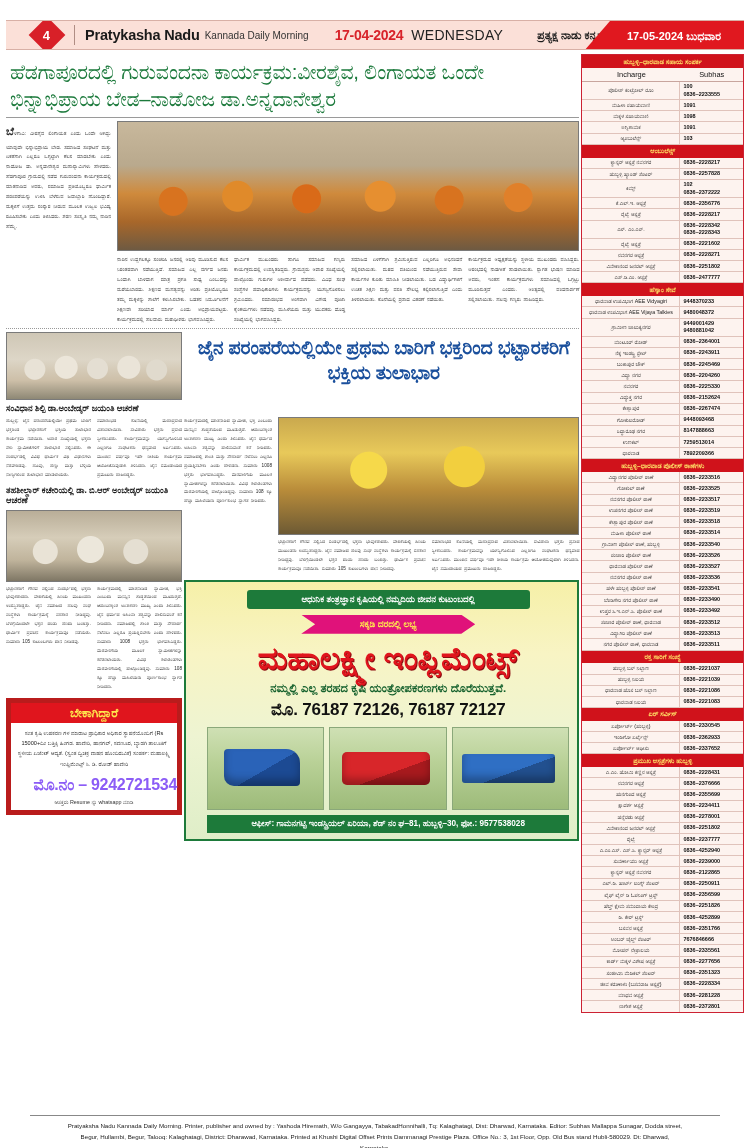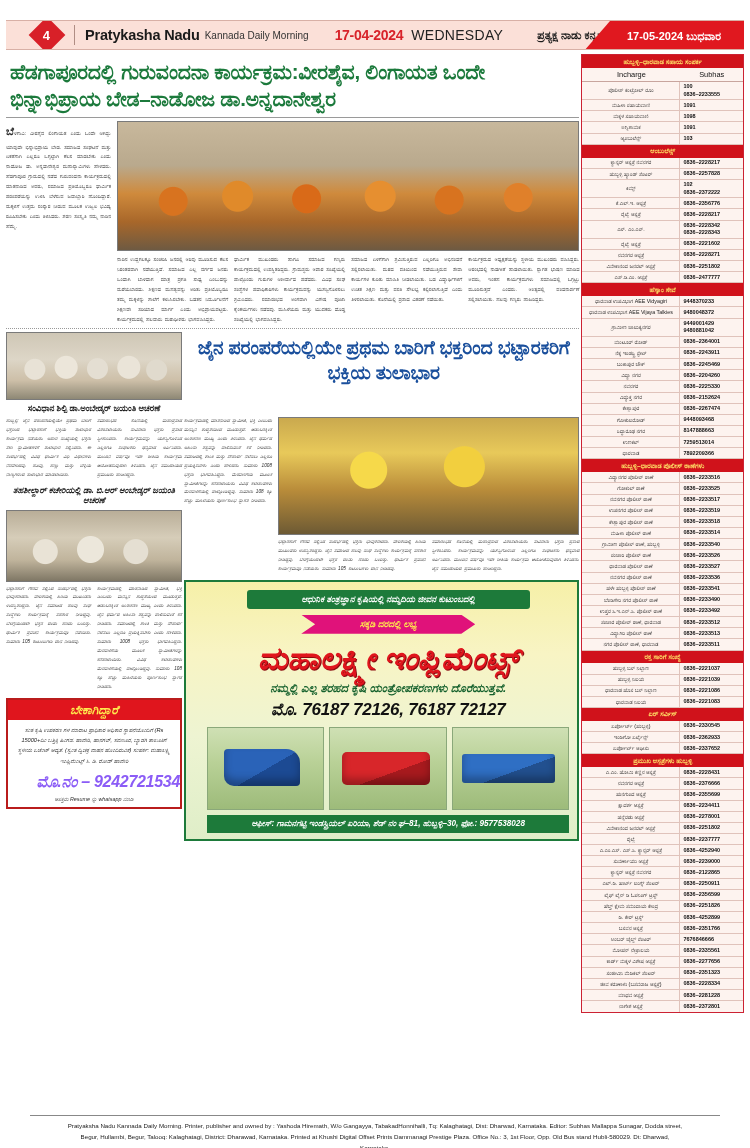--- a/index.html
+++ b/index.html
@@ -45,21 +45,21 @@
     min-width:160px;
   }
 
   
   .body-wrap { display:flex; margin:4px 6px 0 6px; height:1045px; }
   .left-zone { width:575px; position:relative; }
   .right-zone { width:163px; margin-left:2px; }
 
   
   .headline-green {
-    color:#1c7a3c; font-size:20.5px; font-weight:bold; line-height:1.32;
+    color:#1c7a3c; font-size:20.5px; font-weight:normal; line-height:1.32;
     letter-spacing:-0.3px; padding:4px 2px 2px 4px;
   }
   .headline-blue {
     color:#1a4f9c; font-size:19px; font-weight:bold; line-height:1.35;
     text-align:center; letter-spacing:-0.2px; padding:3px 0 3px 0;
   }
   .rule { border-bottom:1px solid #9a9a9a; margin:3px 0; }
   .rule-dot { border-bottom:1px dotted #999; margin:3px 0; }
 
   
@@ -101,21 +101,21 @@
       linear-gradient(180deg,#caa94e 0%, #e8c95a 30%, #b98c3a 62%, #6d5a34 100%);
   }
   .ph-hall {
     background:
       radial-gradient(circle at 22% 58%, #e9e3d6 0 12px, transparent 13px),
       radial-gradient(circle at 48% 55%, #ece7db 0 13px, transparent 14px),
       radial-gradient(circle at 74% 58%, #e5dfd2 0 12px, transparent 13px),
       linear-gradient(180deg,#b9ae98 0%, #d6cdb9 38%, #c0b49c 70%, #7f7765 100%);
   }
   .ph-cap {
-    font-size:8.4px; font-weight:bold; text-align:center; color:#1a1a1a;
+    font-size:8.4px; font-weight:bold; color:#1a1a1a;
     padding:3px 0 2px 0; line-height:1.25;
   }
 
   
   .advert {
     border:2px solid #1d7a3a;
     background:linear-gradient(180deg,#f6f0a8 0%, #f8f4c4 28%, #eef4d2 60%, #dfeec8 100%);
     padding:6px 8px 6px 21px;
     margin-top:6px;
   }
@@ -148,21 +148,21 @@
               box-shadow:inset 0 -6px 8px rgba(0,0,0,.3); }
   .p3::after{ content:""; position:absolute; left:8%; top:32%; width:80%; height:36%;
               background:linear-gradient(160deg,#2f6fc4 0 58%, #22508f 58%); border-radius:3px;
               box-shadow:inset 0 -6px 8px rgba(0,0,0,.3); }
   .ad-footer {
     background:#1d7a3a; color:#fff; font-size:8.2px; font-weight:bold;
     text-align:center; padding:4px 2px;
   }
 
   
-  .classified { border:2px solid #b91c1c; margin-top:6px; }
+  .classified { border:5px solid #b91c1c; margin-top:6px; }
   .cl-head {
     background:#e0151d; color:#ffe94d; font-size:12px; font-weight:bold;
     text-align:center; padding:3px 0;
   }
   .cl-body { padding:5px 6px; font-size:5.6px; line-height:1.85; text-align:center; color:#222; }
   .cl-phone { font-size:16px; font-weight:bold; text-align:right; color:#8b5cf6; padding:2px 0 5px 0; letter-spacing:-0.3px;}
   .cl-note { font-size:5.4px; text-align:center; color:#333; padding-bottom:4px; }
 
   
   .dir { border:1px solid #c23; background:#fdf3ef; }
@@ -245,21 +245,21 @@
       <div style="display:flex; gap:6px;">
         <div style="width:176px; flex:0 0 176px;">
           <div class="photo ph-group" style="height:68px;"></div>
           <div class="ph-cap">ಸಂವಿಧಾನ ಶಿಲ್ಪಿ ಡಾ.ಅಂಬೇಡ್ಕರ್ ಜಯಂತಿ ಆಚರಣೆ</div>
         </div>
         <div style="flex:1;">
           <div class="headline-blue">ಜೈನ ಪರಂಪರೆಯಲ್ಲಿಯೇ ಪ್ರಥಮ ಬಾರಿಗೆ ಭಕ್ತರಿಂದ ಭಟ್ಟಾರಕರಿಗೆ ಭಕ್ತಿಯ ತುಲಾಭಾರ</div>
         </div>
       </div>
 
-      <div style="display:flex; gap:2px; margin-top:2px;font-style:italic;">
+      <div style="display:flex; gap:2px; margin-top:2px;">
 
         <div style="width:176px; flex:0 0 176px;">
           <div class="cols">
             <div class="col">
                 <div class="kn-body tiny">ಹುಬ್ಬಳ್ಳಿ: ಜೈನ ಪರಂಪರೆಯಲ್ಲಿಯೇ ಪ್ರಥಮ ಬಾರಿಗೆ ಭಕ್ತರಿಂದ ಭಟ್ಟಾರಕರಿಗೆ ಭಕ್ತಿಯ ತುಲಾಭಾರ ಕಾರ್ಯಕ್ರಮ ನಡೆಯಿತು. ಅಪಾರ ಸಂಖ್ಯೆಯಲ್ಲಿ ಭಕ್ತರು ಸೇರಿ ಸ್ವಾಮೀಜಿಗಳಿಗೆ ತುಲಾಭಾರ ಸಲ್ಲಿಸಿದರು. ಈ ಸಂದರ್ಭದಲ್ಲಿ ವಿವಿಧ ಧಾರ್ಮಿಕ ವಿಧಿ ವಿಧಾನಗಳು ನೆರವೇರಿದವು. ಹೂವು, ಹಣ್ಣು ಮತ್ತು ಬೆಳ್ಳಿಯ ನಾಣ್ಯಗಳಿಂದ ತುಲಾಭಾರ ಮಾಡಲಾಯಿತು.</div>
               </div>
             <div class="col">
                 <div class="kn-body tiny">ಸಮಾರಂಭದ ಕೊನೆಯಲ್ಲಿ ಮಹಾಪ್ರಸಾದ ವಿತರಿಸಲಾಯಿತು. ಸಾವಿರಾರು ಭಕ್ತರು ಪ್ರಸಾದ ಸ್ವೀಕರಿಸಿದರು. ಕಾರ್ಯಕ್ರಮವನ್ನು ಯಶಸ್ವಿಗೊಳಿಸಿದ ಎಲ್ಲರಿಗೂ ಸಂಘಟಕರು ಧನ್ಯವಾದ ಅರ್ಪಿಸಿದರು. ಮುಂದಿನ ವರ್ಷವೂ ಇದೇ ರೀತಿಯ ಕಾರ್ಯಕ್ರಮ ಆಯೋಜಿಸುವುದಾಗಿ ತಿಳಿಸಿದರು. ಜೈನ ಸಮುದಾಯದ ಪ್ರಮುಖರು ಹಾಜರಿದ್ದರು.</div>
               </div>
           </div>

